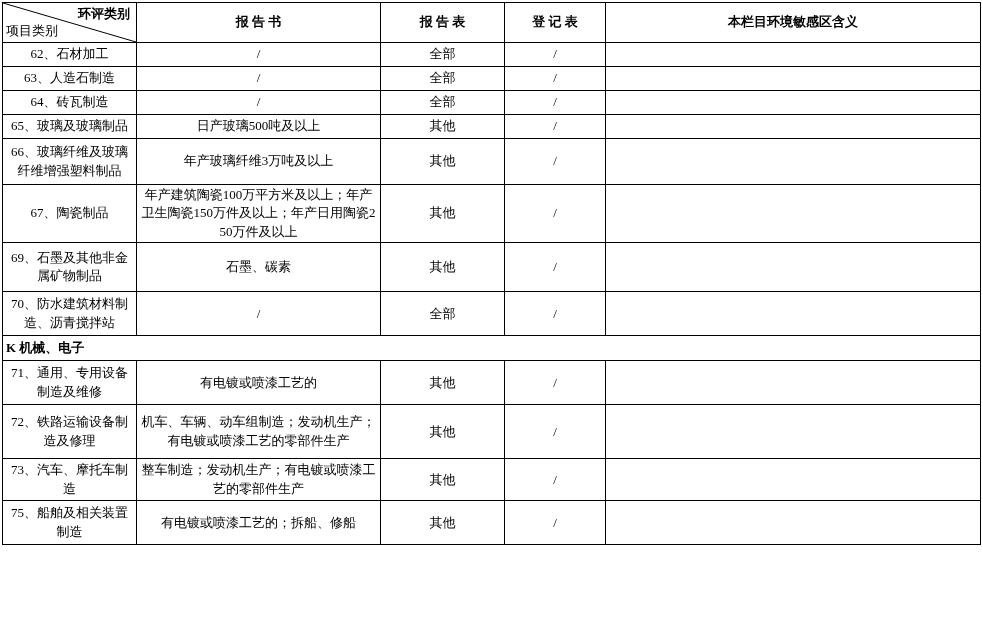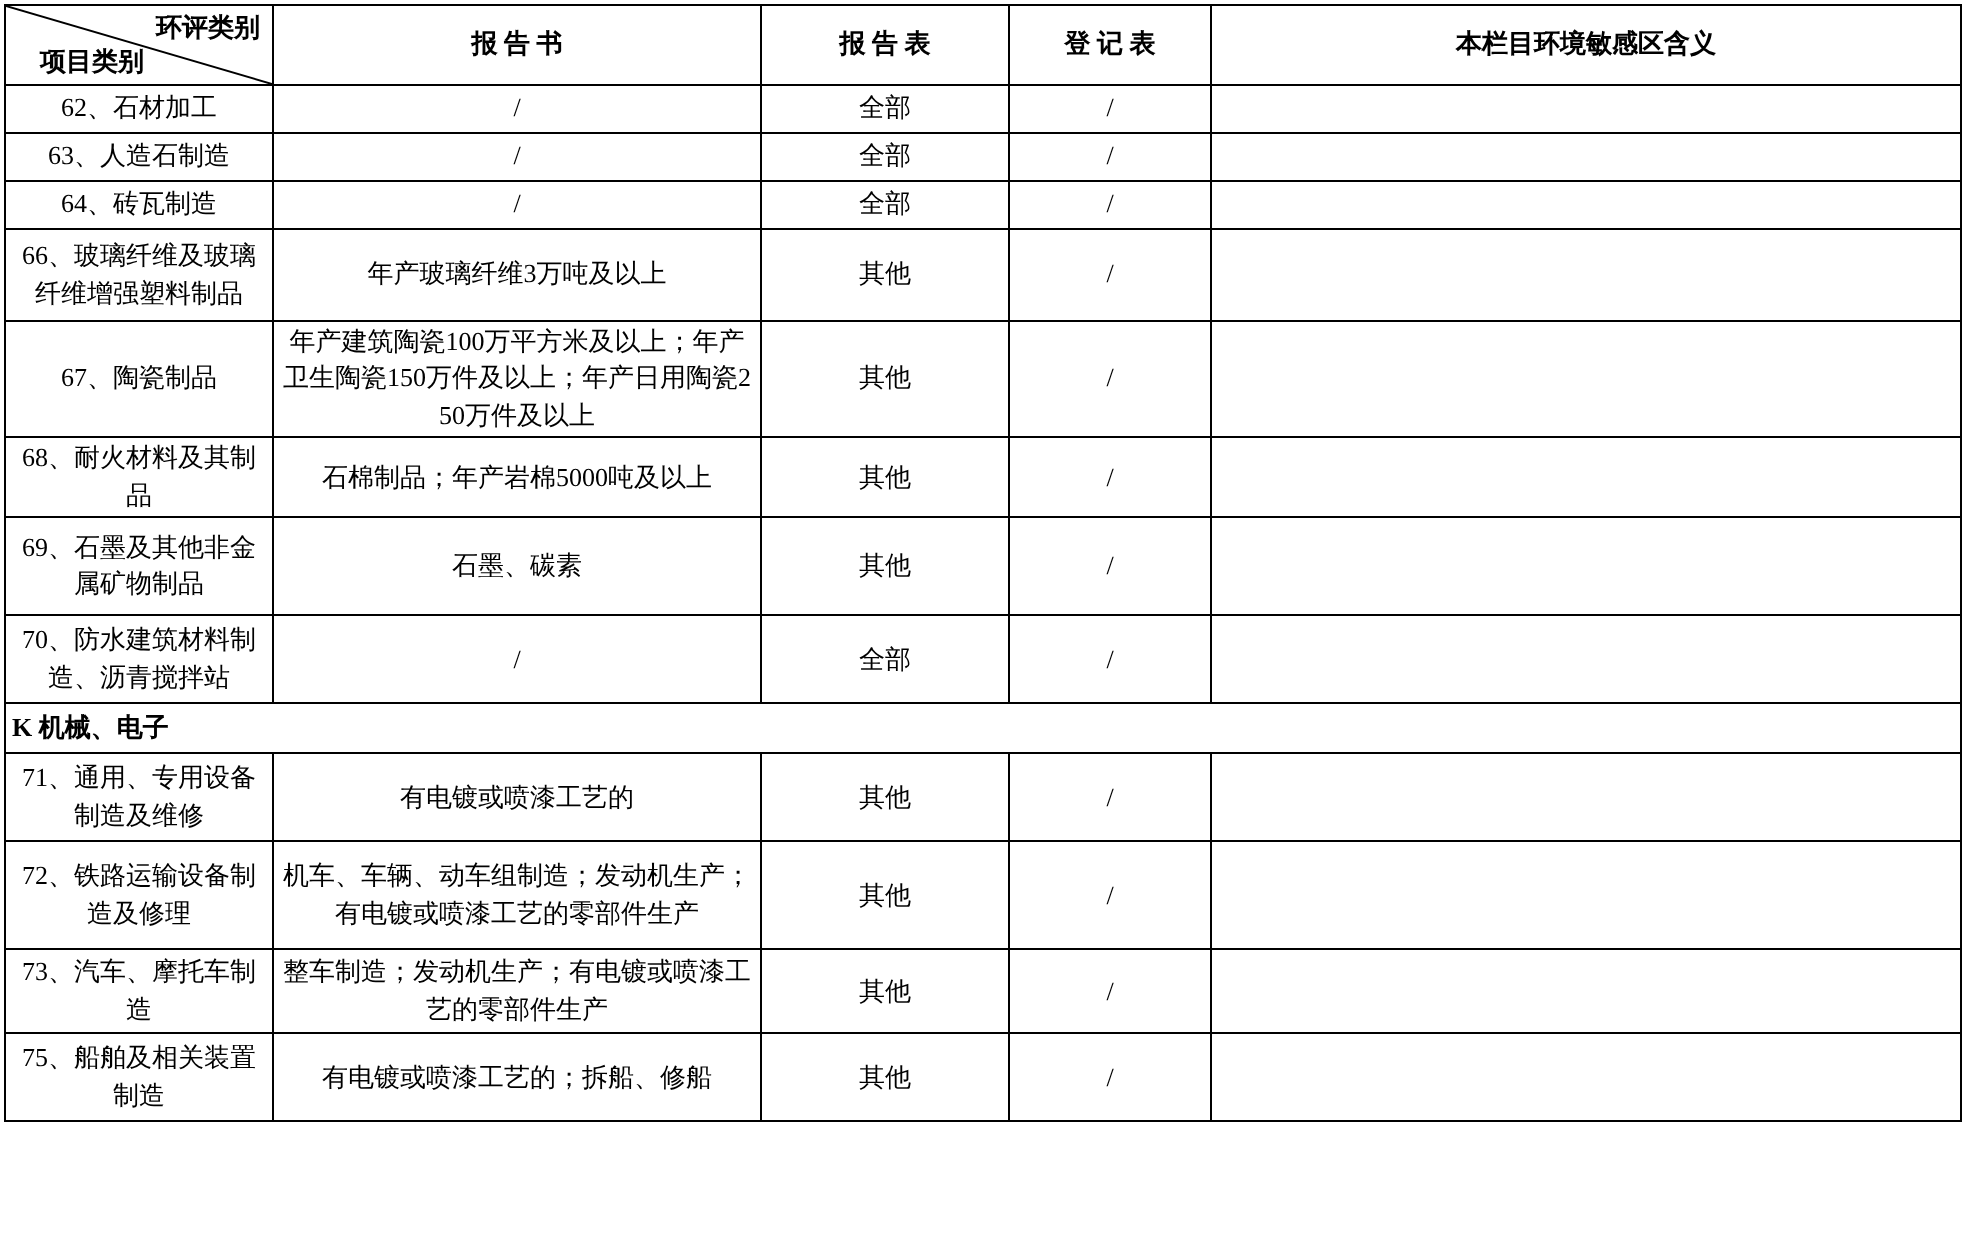--- a/index.html
+++ b/index.html
@@ -54,22 +54,22 @@
     left: 0; top: 0;
     width: 100%; height: 100%;
   }
   td.corner .corner-top {
     position: absolute;
     top: 2px; right: 6px;
     font-weight: bold;
   }
   td.corner .corner-bottom {
     position: absolute;
-    bottom: 2px; left: 17px;
-    font-weight: bold;
+    bottom: 2px; left: 3px;
+    font-weight: normal;
   }
 
   tr.section td {
     text-align: left;
     font-weight: bold;
     padding-left: 3px;
   }
 </style>
 </head>
 <body>
@@ -111,37 +111,37 @@
       <td>/</td>
       <td></td>
     </tr>
     <tr style="height:24px;">
       <td class="cat">64、砖瓦制造</td>
       <td>/</td>
       <td>全部</td>
       <td>/</td>
       <td></td>
     </tr>
+    <tr style="height:24px;">
+      <td class="cat">65、玻璃及玻璃制品</td>
+      <td>日产玻璃500吨及以上</td>
+      <td>其他</td>
+      <td>/</td>
+      <td></td>
+    </tr>
     <tr style="height:46px;">
       <td class="cat">66、玻璃纤维及玻璃纤维增强塑料制品</td>
       <td>年产玻璃纤维3万吨及以上</td>
       <td>其他</td>
       <td>/</td>
       <td></td>
     </tr>
     <tr style="height:57px;">
       <td class="cat">67、陶瓷制品</td>
       <td class="left">年产建筑陶瓷100万平方米及以上；年产卫生陶瓷150万件及以上；年产日用陶瓷250万件及以上</td>
-      <td>其他</td>
-      <td>/</td>
-      <td></td>
-    </tr>
-    <tr style="height:40px;">
-      <td class="cat">68、耐火材料及其制品</td>
-      <td>石棉制品；年产岩棉5000吨及以上</td>
       <td>其他</td>
       <td>/</td>
       <td></td>
     </tr>
     <tr style="height:49px;">
       <td class="cat">69、石墨及其他非金属矿物制品</td>
       <td>石墨、碳素</td>
       <td>其他</td>
       <td>/</td>
       <td></td>

